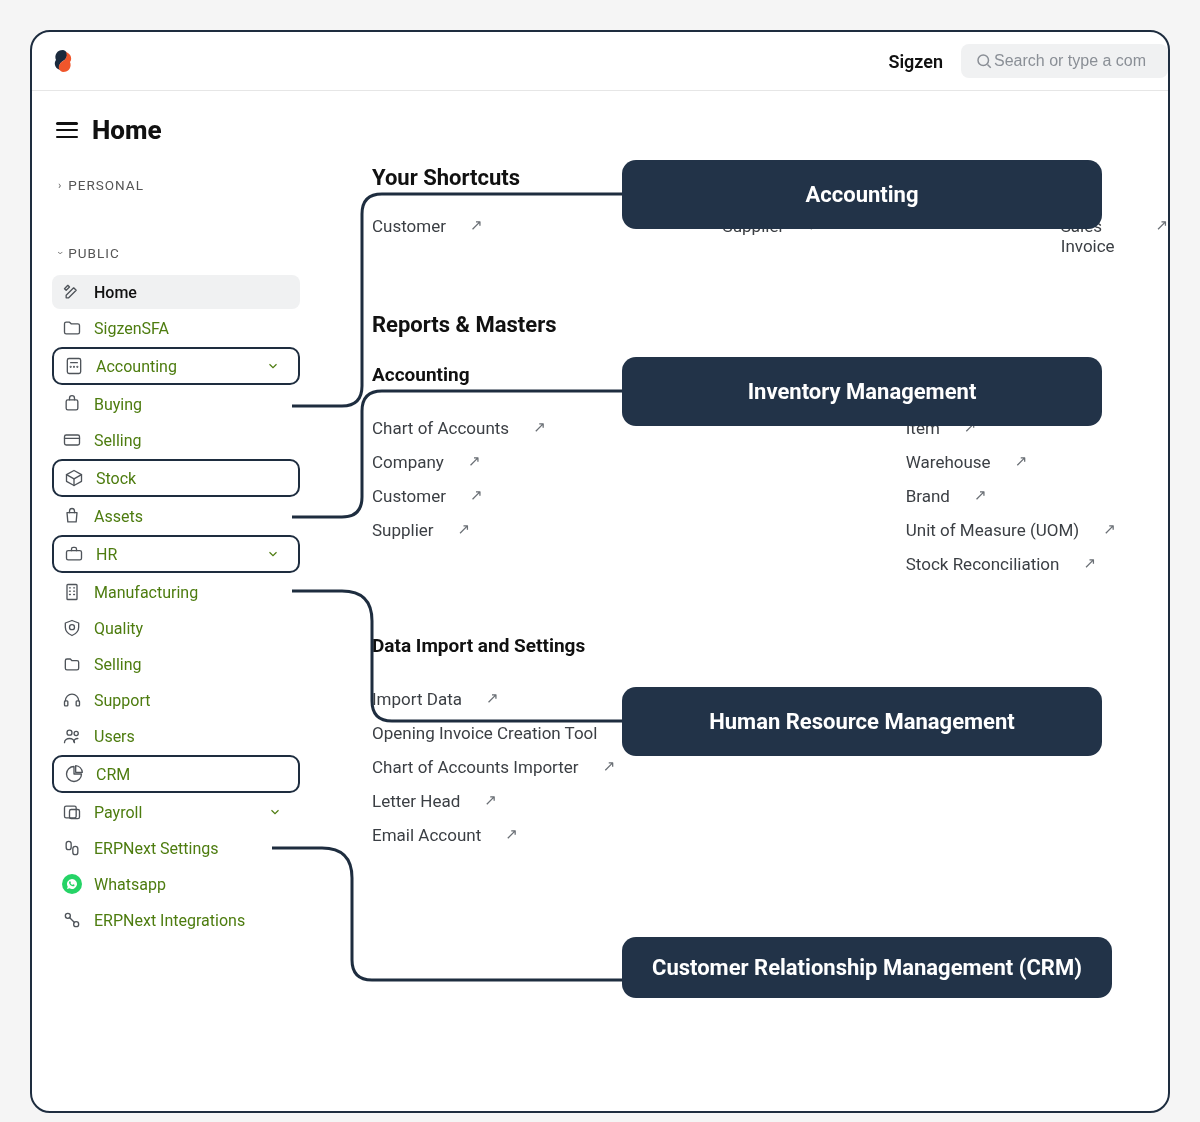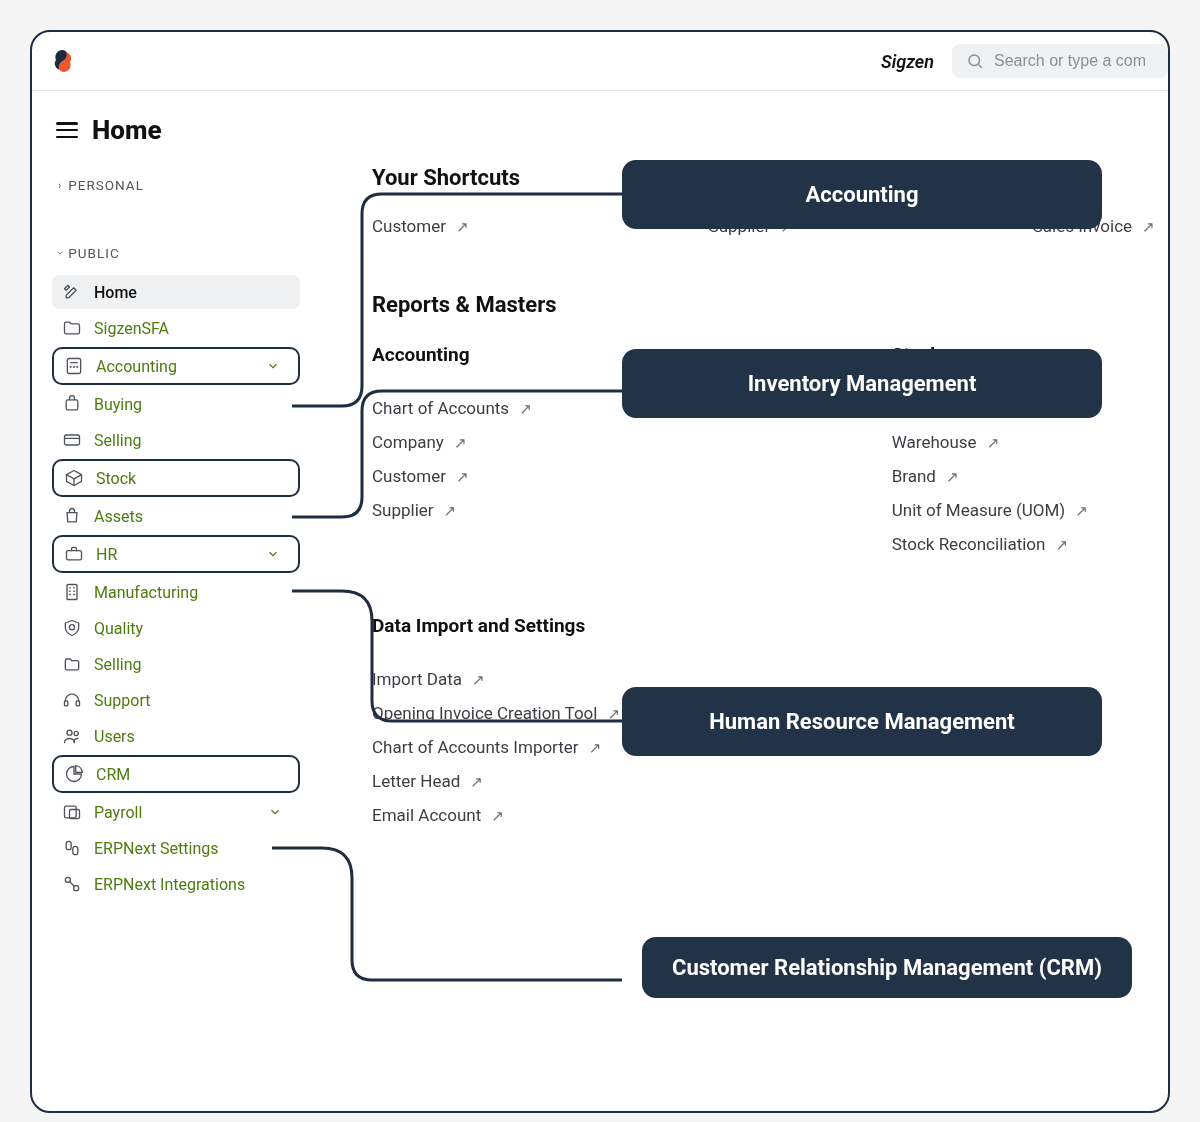--- a/index.html
+++ b/index.html
@@ -36,29 +36,28 @@
     .logo svg { width: 26px; height: 26px; }
     .top-right {
       display: flex;
       align-items: center;
       gap: 18px;
     }
     .company-name {
       font-size: 18px;
       font-weight: 600;
       color: #111;
-      font-style: italic;
     }
     .search-wrap {
       display: flex;
       align-items: center;
       background: #f0f1f2;
       border-radius: 8px;
       padding: 8px 14px;
-      gap: 10px;
+      gap: 1px;
       min-width: 180px;
     }
     .search-wrap input {
       border: none;
       background: transparent;
       outline: none;
       font-size: 16px;
       color: #333;
       width: 160px;
     }
@@ -176,22 +175,22 @@
       color: #111;
       margin-bottom: 26px;
     }
     .shortcut-row {
       display: flex;
       gap: 240px;
       margin-bottom: 56px;
     }
     .link-item {
       display: inline-flex;
-      align-items: flex-end;
-      gap: 10px;
+      align-items: flex-start;
+      gap: 24px;
       font-size: 17px;
       color: #3b3f44;
       cursor: pointer;
     }
     .link-item .arrow {
       font-size: 15px;
       color: #6a6f75;
     }
     .sub-title {
       font-size: 19px;
@@ -437,20 +436,28 @@
             </svg>
           </li>
           <li class="nav-item">
             <span class="nav-icon">
               <svg viewBox="0 0 24 24" fill="none" stroke="currentColor" stroke-width="1.6" stroke-linecap="round" stroke-linejoin="round">
                 <rect x="5" y="4" width="6" height="10" rx="3"></rect>
                 <rect x="13" y="10" width="6" height="10" rx="3"></rect>
               </svg>
             </span>
             <span>ERPNext Settings</span>
+          </li>
+          <li class="nav-item">
+            <span class="whatsapp-icon">
+              <svg viewBox="0 0 24 24" width="12" height="12" fill="#fff">
+                <path d="M12 2a10 10 0 00-8.5 15.3L2 22l4.9-1.4A10 10 0 1012 2zm4.8 13.6c-.2.6-1.2 1.1-1.7 1.1-.4 0-1 .2-3.3-.7-2.8-1.1-4.5-4-4.6-4.2-.1-.2-1.1-1.5-1.1-2.8 0-1.3.7-2 1-2.2.2-.2.5-.3.7-.3h.5c.2 0 .4 0 .6.5l.8 2c.1.2 0 .4-.1.5l-.4.5c-.1.2-.3.3-.1.6.4.7 1 1.4 1.5 1.8.7.6 1.5 1 2.3 1.3.2.1.4 0 .5-.1l.7-.8c.2-.2.4-.2.6-.1l1.9.9c.2.1.4.2.4.4 0 .2 0 .4-.1.6z"></path>
+              </svg>
+            </span>
+            <span>Whatsapp</span>
           </li>
           <li class="nav-item">
             <span class="nav-icon">
               <svg viewBox="0 0 24 24" fill="none" stroke="currentColor" stroke-width="1.6" stroke-linecap="round" stroke-linejoin="round">
                 <circle cx="7" cy="7" r="3"></circle>
                 <circle cx="17" cy="17" r="3"></circle>
                 <path d="M9 9l6 6"></path>
               </svg>
             </span>
             <span>ERPNext Integrations</span>
@@ -549,23 +556,23 @@
               <span>Email Account</span>
               <span class="arrow">↗</span>
             </a>
           </div>
       </div>
 
     </main>
   </div>
 
   <div class="callout" style="top:128px; left:590px;">Accounting</div>
-  <div class="callout" style="top:317px; left:590px;">Inventory Management</div>
+  <div class="callout" style="top:325px; left:590px;">Inventory Management</div>
   <div class="callout" style="top:655px; left:590px;">Human Resource Management</div>
-  <div class="callout" style="top:905px; left:610px; padding:18px 30px;">Customer Relationship Management (CRM)</div>
+  <div class="callout" style="top:905px; left:590px; padding:18px 30px;">Customer Relationship Management (CRM)</div>
 
   <svg class="connectors" width="1140" height="1060">
     <path d="M 260 374 L 310 374 Q 330 374 330 354 L 330 182 Q 330 162 350 162 L 590 162" stroke="#1e2d3f" stroke-width="3" fill="none"></path>
     <path d="M 260 485 L 310 485 Q 330 485 330 465 L 330 379 Q 330 359 350 359 L 590 359" stroke="#1e2d3f" stroke-width="3" fill="none"></path>
     <path d="M 260 559 L 310 559 Q 340 559 340 589 L 340 669 Q 340 689 360 689 L 590 689" stroke="#1e2d3f" stroke-width="3" fill="none"></path>
     <path d="M 240 816 L 290 816 Q 320 816 320 846 L 320 928 Q 320 948 340 948 L 590 948" stroke="#1e2d3f" stroke-width="3" fill="none"></path>
   </svg>
 
 </div>
 

